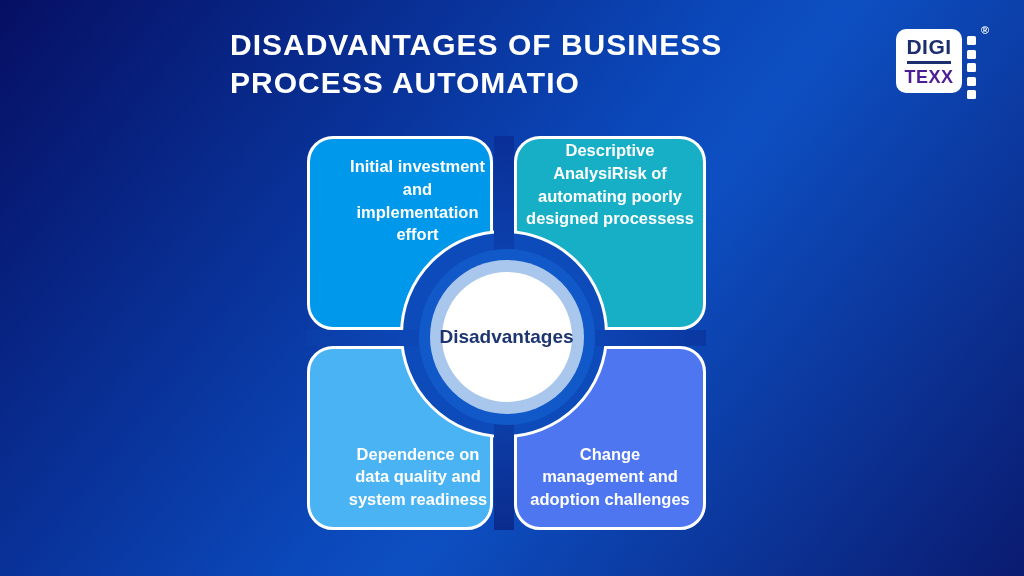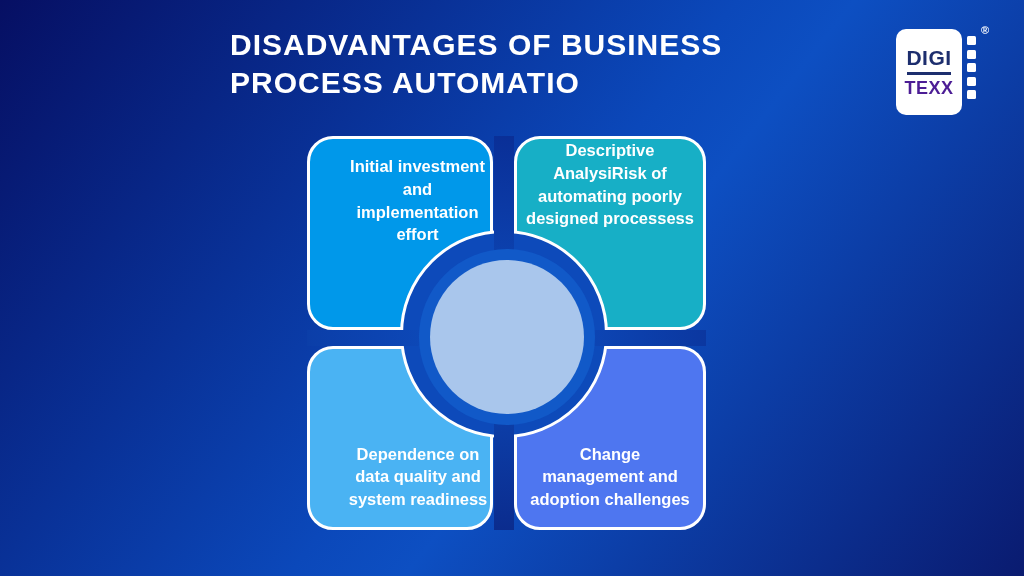--- a/index.html
+++ b/index.html
@@ -17,21 +17,21 @@
   .title {
     position: absolute; left: 230px; top: 26px; width: 600px;
     text-align: left; color: #FFFFFF; font-weight: bold;
     font-size: 30px; line-height: 38px; letter-spacing: 1px;
     white-space: pre-line;
   }
 
   
   .logo-wrap { position: absolute; left: 896px; top: 24px; width: 100px; height: 84px; }
   .logo-box {
-    position: absolute; left: 0; top: 5px; width: 66px; height: 86px;
+    position: absolute; left: 0; top: 5px; width: 66px; height: 64px;
     background: #FFFFFF; border-radius: 10px;
     display: flex; flex-direction: column; align-items: center; justify-content: center;
   }
   .logo-top { font-weight: bold; font-size: 21px; letter-spacing: 0.5px; color: #1D2E6E; }
   .logo-divider { width: 44px; height: 3px; background: #1D2E6E; margin: 2px 0 3px 0; }
   .logo-bottom { font-weight: bold; font-size: 18px; letter-spacing: 0.5px; color: #4c1d95; }
   .film-strip { position: absolute; left: 71px; top: 12px; display: flex; flex-direction: column; gap: 4.5px; }
   .film-square { width: 9px; height: 9px; background: #FFFFFF; border-radius: 1.5px; }
   .reg-mark { position: absolute; left: 85px; top: 0; color: #FFFFFF; font-size: 11px; font-weight: bold; }
 
@@ -139,17 +139,20 @@
       <div class="box-text">Change
 management and
 adoption challenges</div>
     </div>
 
     <div class="cut-circle"></div>
     <div class="arm-h"></div>
     <div class="arm-v"></div>
     <div class="ring-outer"></div>
     <div class="ring-light"></div>
+    <div class="center-circle">
+      <span class="center-label">Disadvantages</span>
+    </div>
 
   </div>
 
 
 </div>
 
 </body></html>

